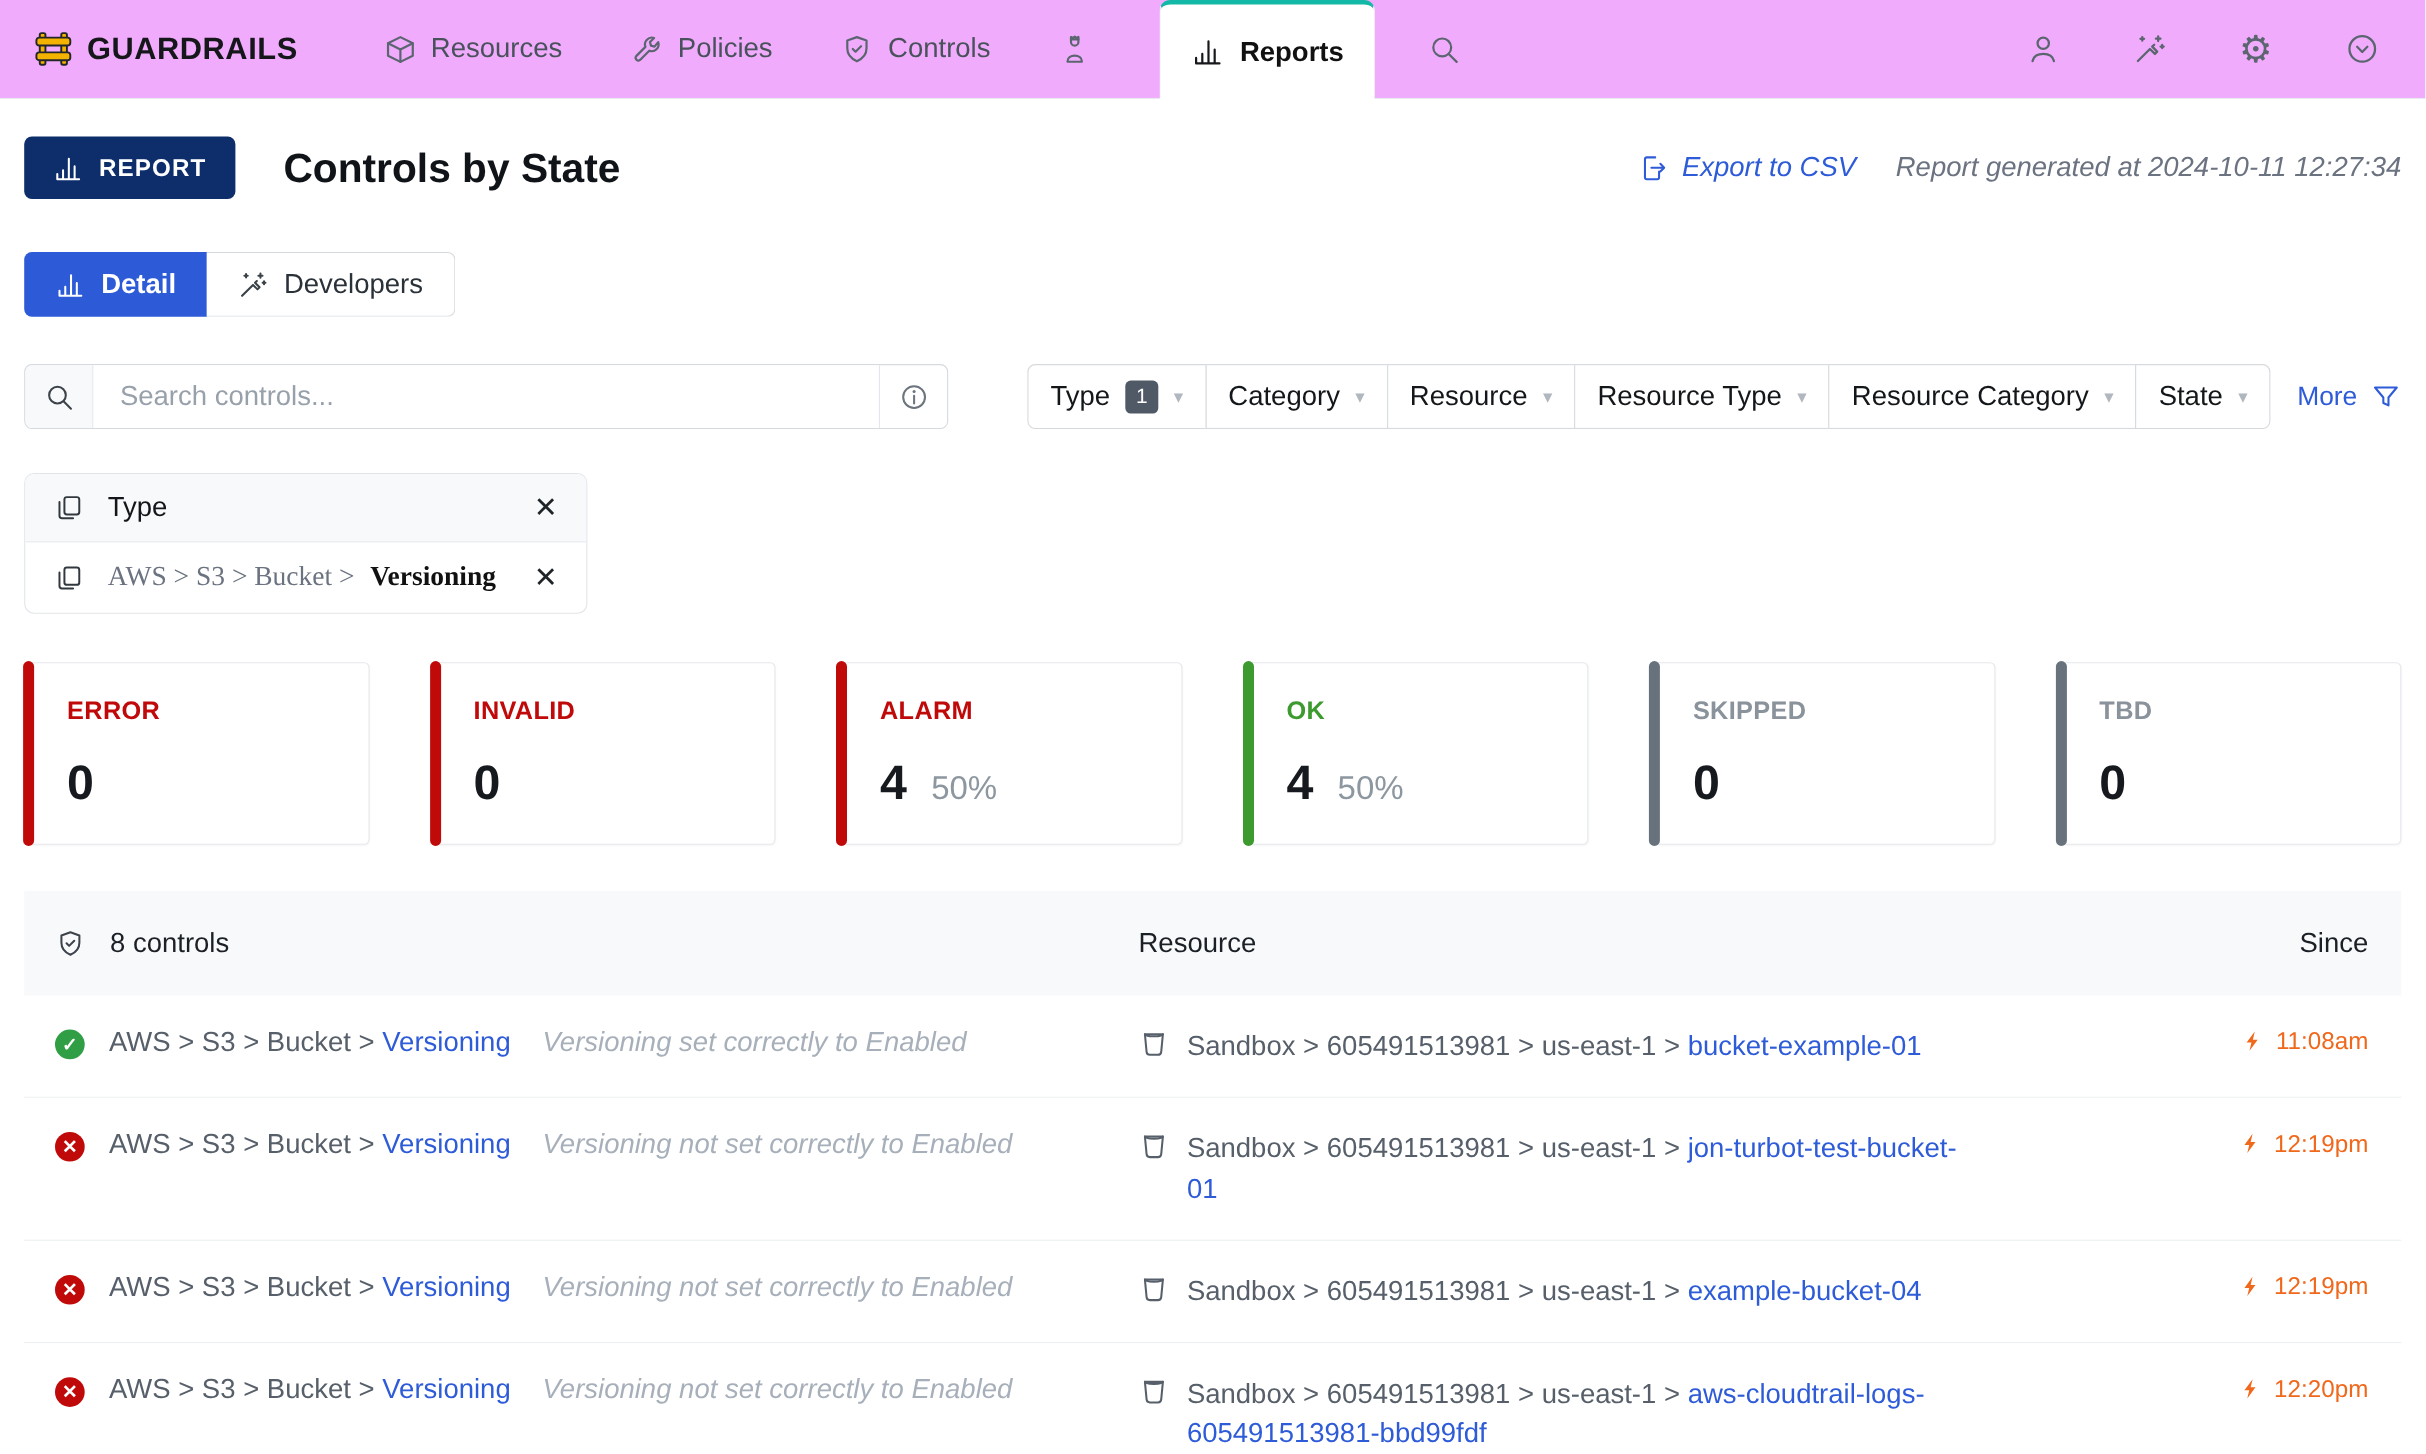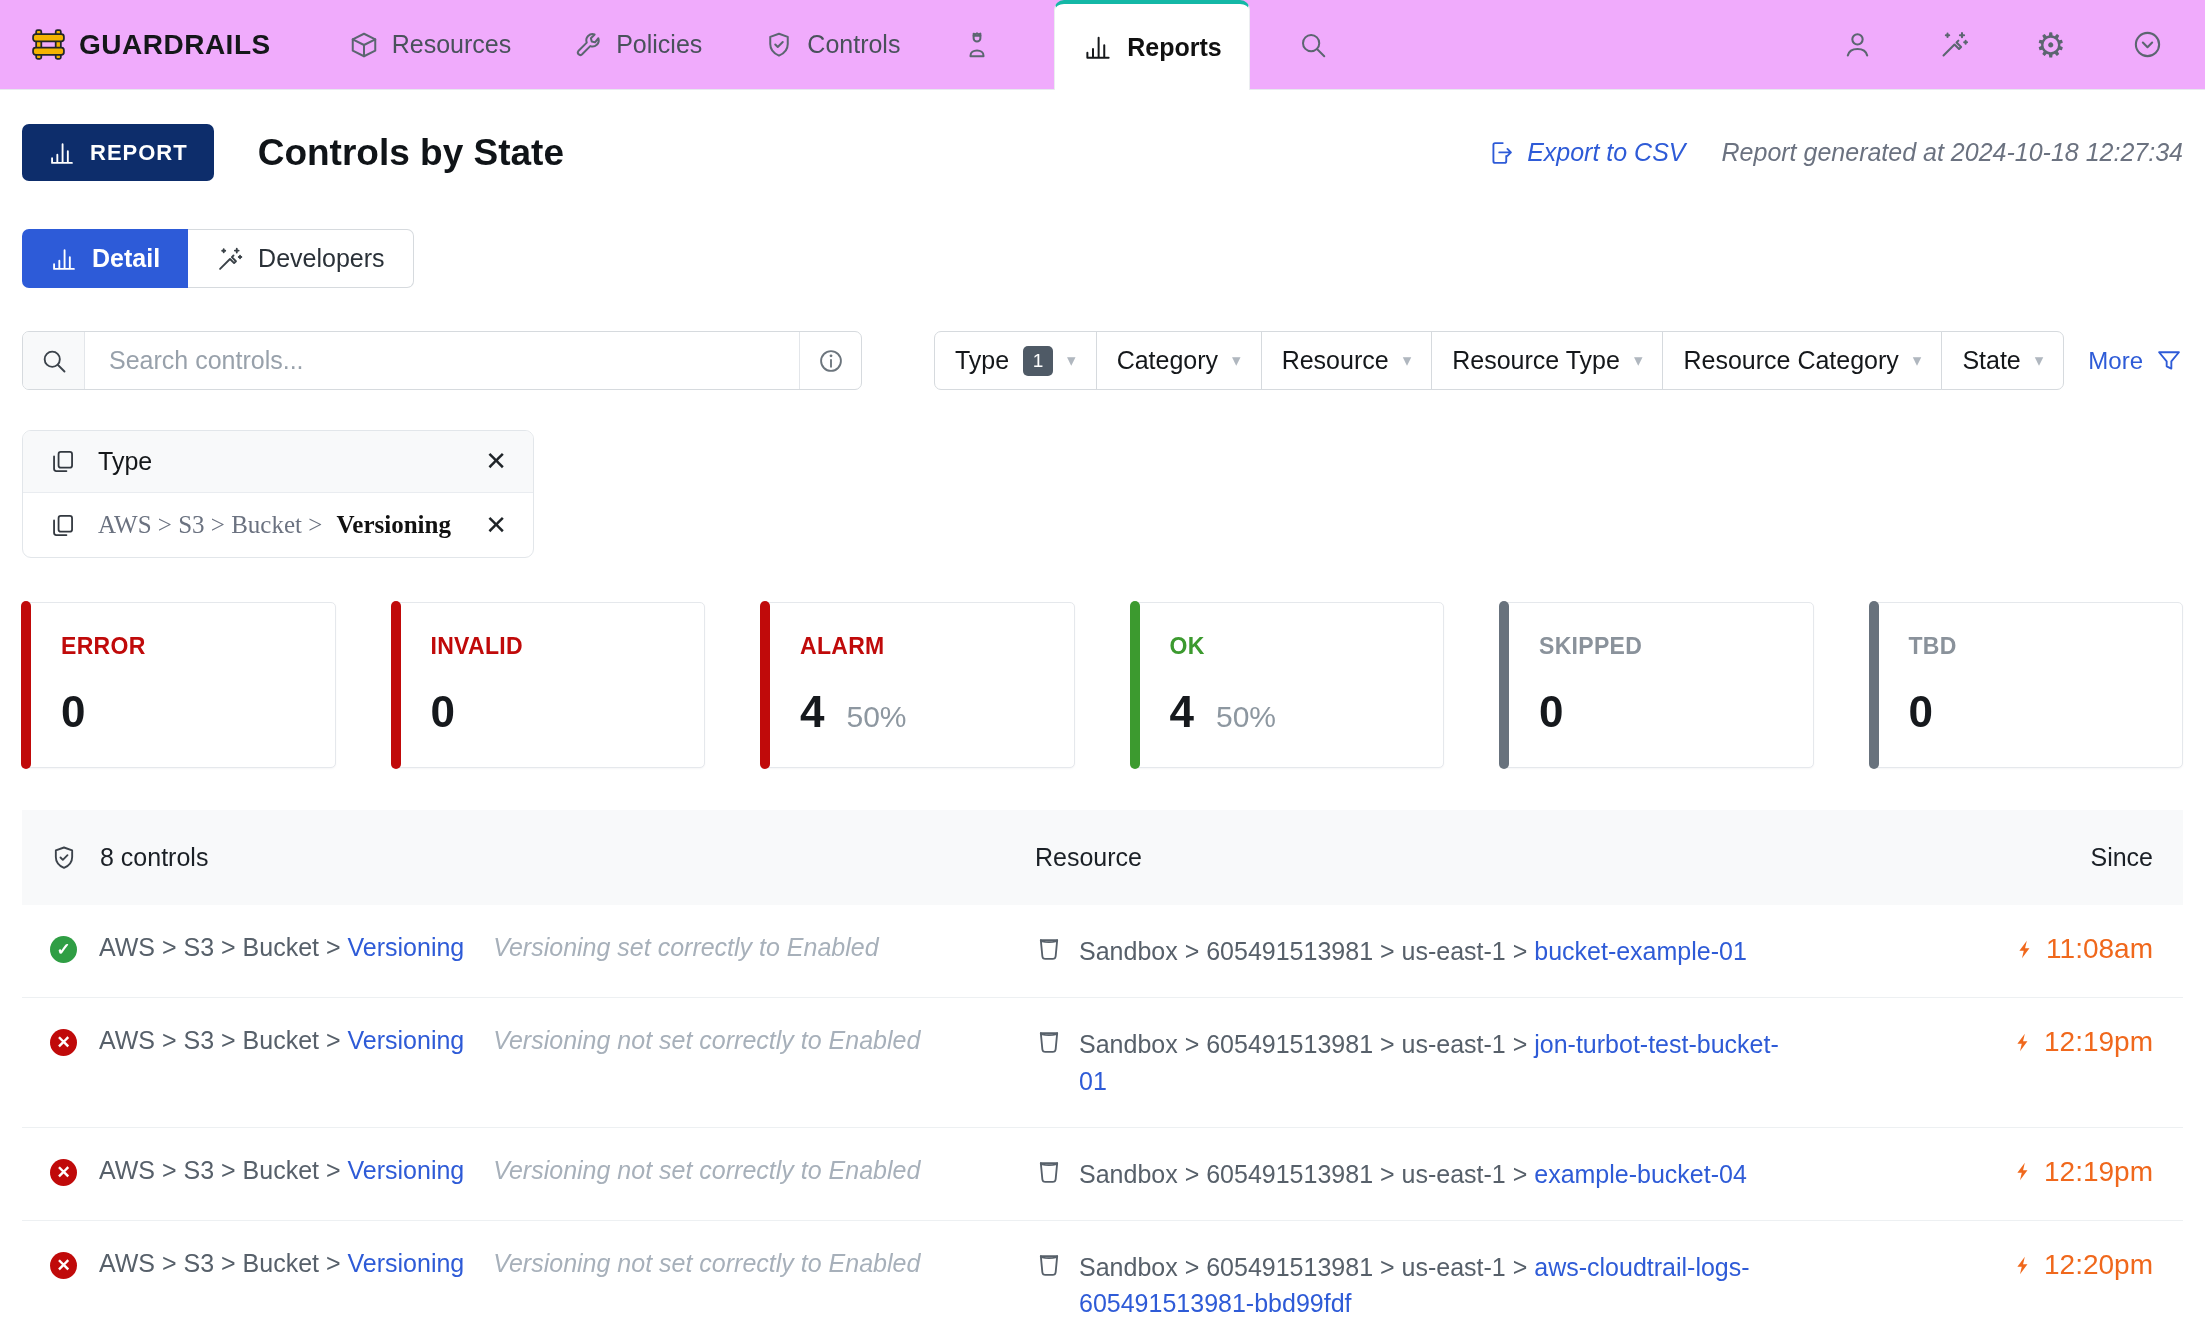--- a/index.html
+++ b/index.html
@@ -115,21 +115,21 @@
   .c-control { display:flex; align-items:flex-start; gap:22px; }
   .status-dot { width:27px; height:27px; border-radius:50%; color:#fff; font-size:17px;
     font-weight:700; display:flex; align-items:center; justify-content:center; flex:none; margin-top:3px; }
   .path-gray { color:#57606a; }
   .link { color:#2e5bd7; cursor:pointer; }
   .reason { font-style:italic; color:#a7b0ba; margin-left:22px; }
   .c-resource { display:flex; align-items:flex-start; gap:16px; }
   .c-resource svg { width:28px; height:28px; stroke:#57606a; flex:none; margin-top:2px; }
   .res-text { max-width:700px; line-height:1.45; }
   .c-since { display:flex; align-items:center; justify-content:flex-end; gap:10px; }
-  .since-time { font-size:28px; }
+  .since-time { font-size:22px; }
   .bolt { width:21px; height:27px; }
 </style>
 </head>
 <body>
 
 <header class="topnav">
   <div class="brand">
     <svg width="37" height="37" viewBox="0 0 36 36">
       <rect x="6" y="4" width="5" height="28" rx="1.5" fill="#f5b301" stroke="#23262a" stroke-width="1.7"></rect>
       <rect x="25" y="4" width="5" height="28" rx="1.5" fill="#f5b301" stroke="#23262a" stroke-width="1.7"></rect>
@@ -218,21 +218,21 @@
     </div>
     <h1 class="page-title">Controls by State</h1>
     <div class="header-right">
       <span class="export-link">
         <svg viewBox="0 0 24 24" class="icon-stroke">
           <path d="M13.5 3.5H7A1.5 1.5 0 0 0 5.5 5v14A1.5 1.5 0 0 0 7 20.5h8a1.5 1.5 0 0 0 1.5-1.5v-4.5"></path>
           <path d="M10.5 11.5h10M17.5 8.5l3 3-3 3"></path>
         </svg>
         <span>Export to CSV</span>
       </span>
-      <span class="generated">Report generated at 2024-10-18 12:27:34</span>
+      <span class="generated">Report generated at 2024-10-11 12:27:34</span>
     </div>
   </div>
 
   <div class="view-tabs">
     <div class="vtab vtab-active">
       <svg viewBox="0 0 24 24" class="icon-stroke">
         <path d="M3.5 20.5h17M3.5 20.5v-4M8 20.5v-7M12.5 20.5V4.5M17 20.5v-10"></path>
       </svg>
       <span>Detail</span>
     </div>

